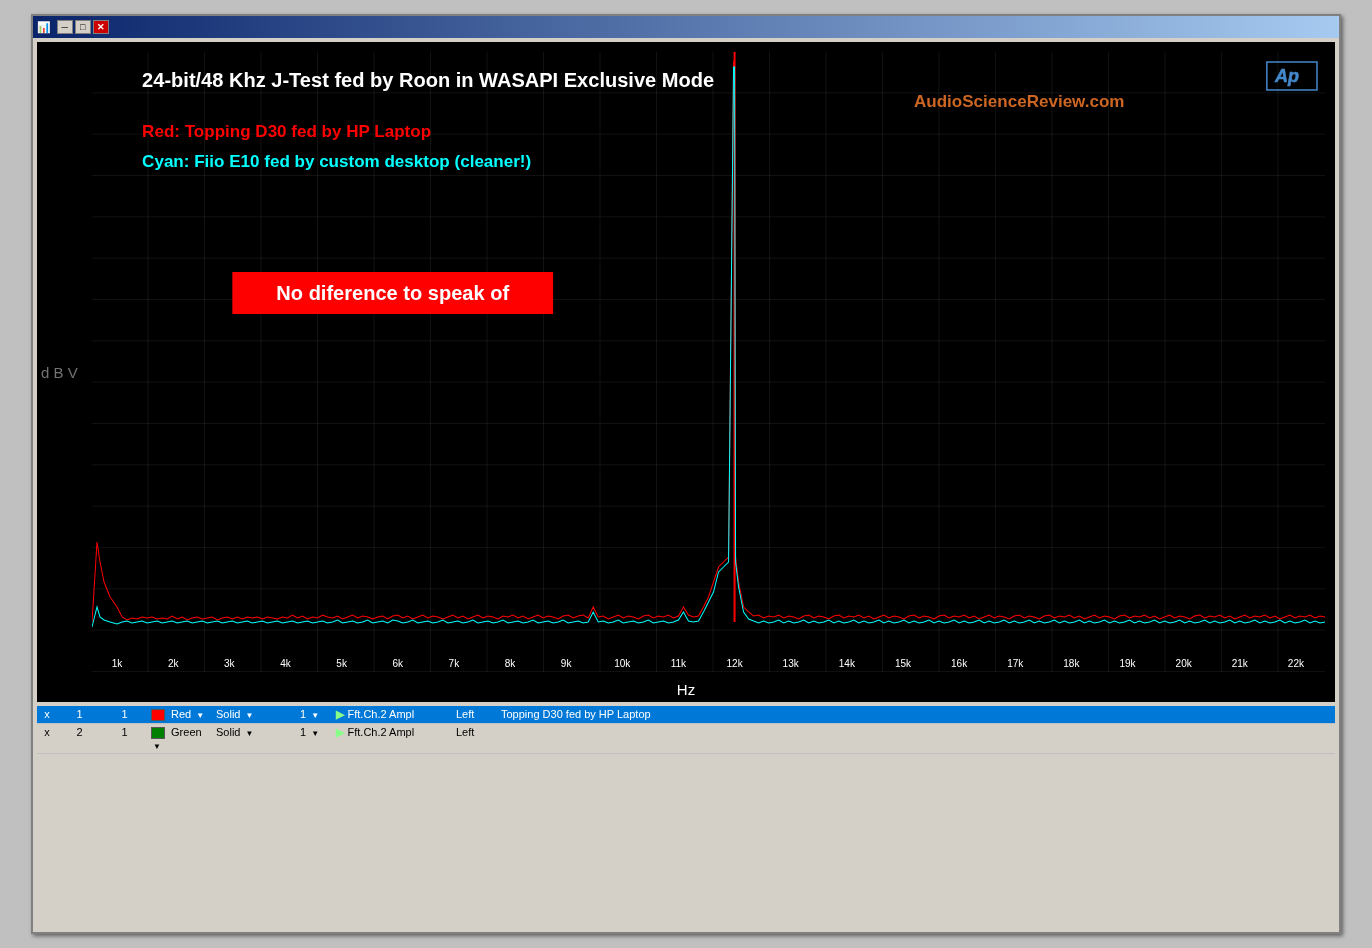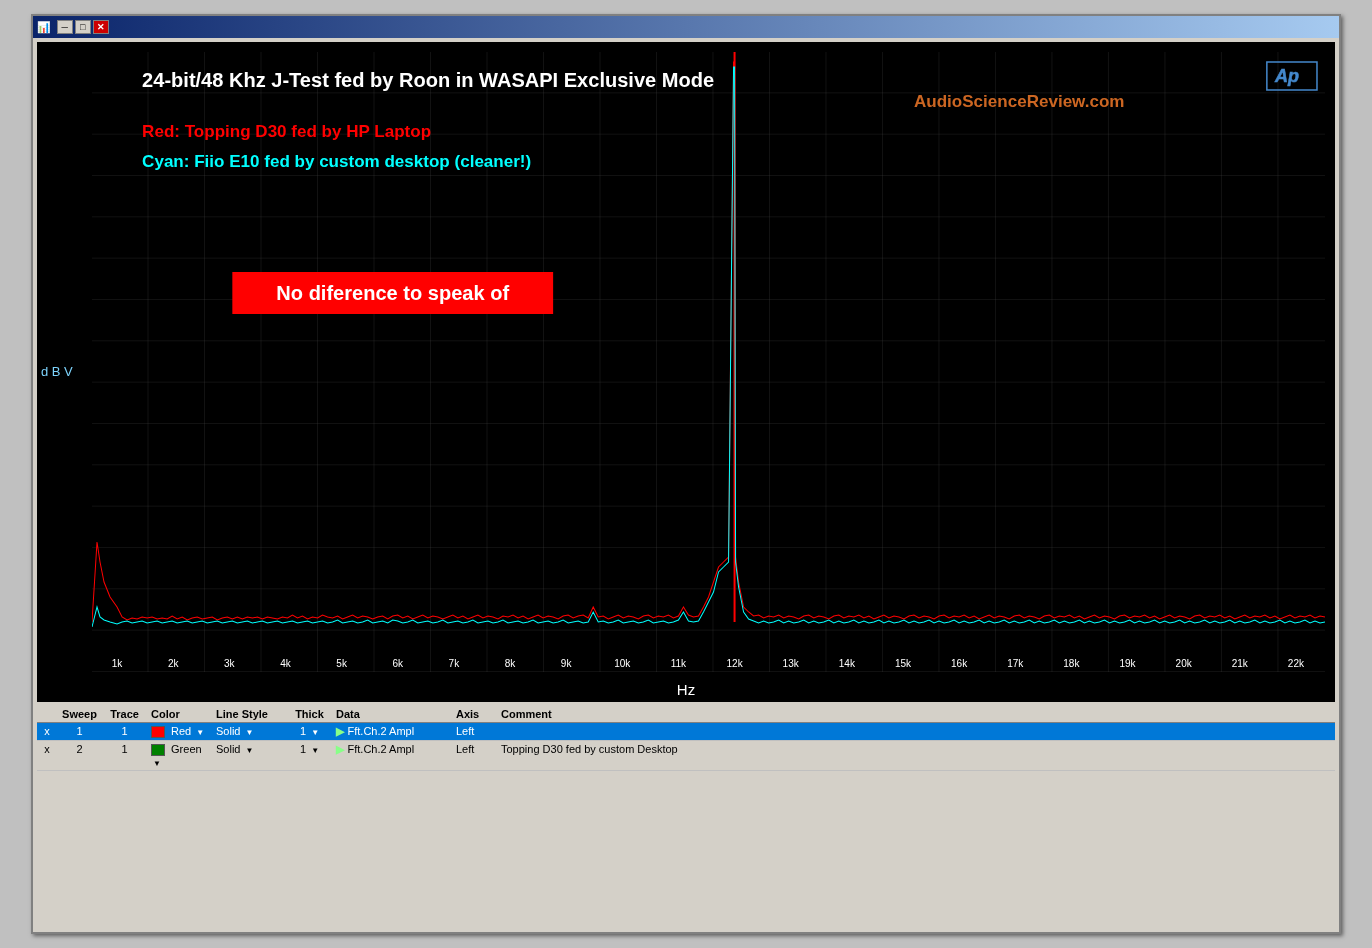--- a/index.html
+++ b/index.html
@@ -52,22 +52,22 @@
       background: #000;
       margin: 4px;
       position: relative;
       height: 660px;
     }
     .y-axis-label {
       position: absolute;
       left: 4px;
       top: 50%;
       transform: translateY(-50%);
-      color: #7dd3fc;
-      font-size: 13px;
+      color: #737373;
+      font-size: 15px;
       text-align: center;
       line-height: 1.4;
     }
     .x-axis-label {
       position: absolute;
       bottom: 4px;
       left: 50%;
       transform: translateX(-50%);
       color: white;
       font-size: 15px;
@@ -296,31 +296,20 @@
         <text x="300" y="248" fill="white" font-size="20" font-weight="bold" text-anchor="middle">No diference to speak of</text>
 
       </svg>
     </div>
 
     <div class="x-axis-label">Hz</div>
   </div>
 
   <div id="data-table">
 
-    <div class="table-header">
-      <div class="col-check"></div>
-      <div class="col-sweep">Sweep</div>
-      <div class="col-trace">Trace</div>
-      <div class="col-color">Color</div>
-      <div class="col-linestyle">Line Style</div>
-      <div class="col-thick">Thick</div>
-      <div class="col-data">Data</div>
-      <div class="col-axis">Axis</div>
-      <div class="col-comment">Comment</div>
-    </div>
 
     <div class="table-row selected">
       <div class="col-check">x</div>
       <div class="col-sweep">1</div>
       <div class="col-trace">1</div>
       <div class="col-color">
         <span class="color-swatch" style="background:red;"></span>
         <span>Red</span>
         <span class="dropdown-arrow">▼</span>
       </div>
@@ -330,20 +319,21 @@
       </div>
       <div class="col-thick">
         <span>1</span>
         <span class="dropdown-arrow">▼</span>
       </div>
       <div class="col-data">
         <span style="color:#88ff88; font-weight:bold;">▶ </span>
         <span>Fft.Ch.2 Ampl</span>
       </div>
       <div class="col-axis">Left</div>
+      <div class="col-comment">Topping D30 fed by HP Laptop</div>
     </div>
 
     <div class="table-row">
       <div class="col-check">x</div>
       <div class="col-sweep">2</div>
       <div class="col-trace">1</div>
       <div class="col-color">
         <span class="color-swatch" style="background:green;"></span>
         <span>Green</span>
         <span class="dropdown-arrow">▼</span>
@@ -354,16 +344,15 @@
       </div>
       <div class="col-thick">
         <span>1</span>
         <span class="dropdown-arrow">▼</span>
       </div>
       <div class="col-data">
         <span style="color:#88ff88; font-weight:bold;">▶ </span>
         <span>Fft.Ch.2 Ampl</span>
       </div>
       <div class="col-axis">Left</div>
-      <div class="col-comment">Topping D30 fed by custom Desktop</div>
     </div>
   </div>
 </div>
 
 </body></html>

